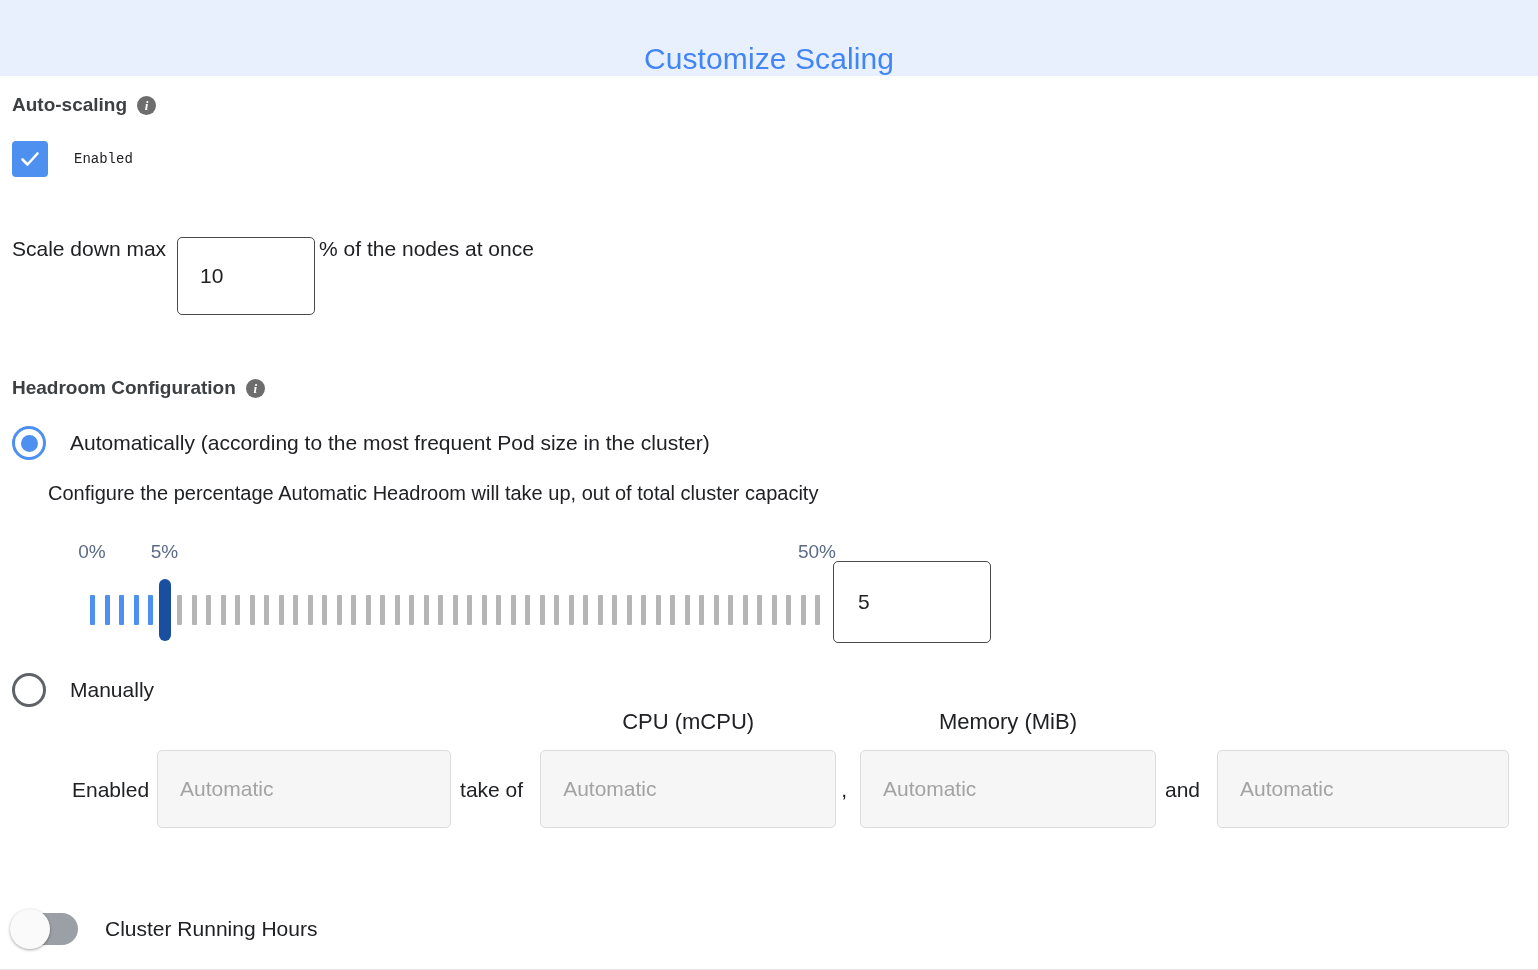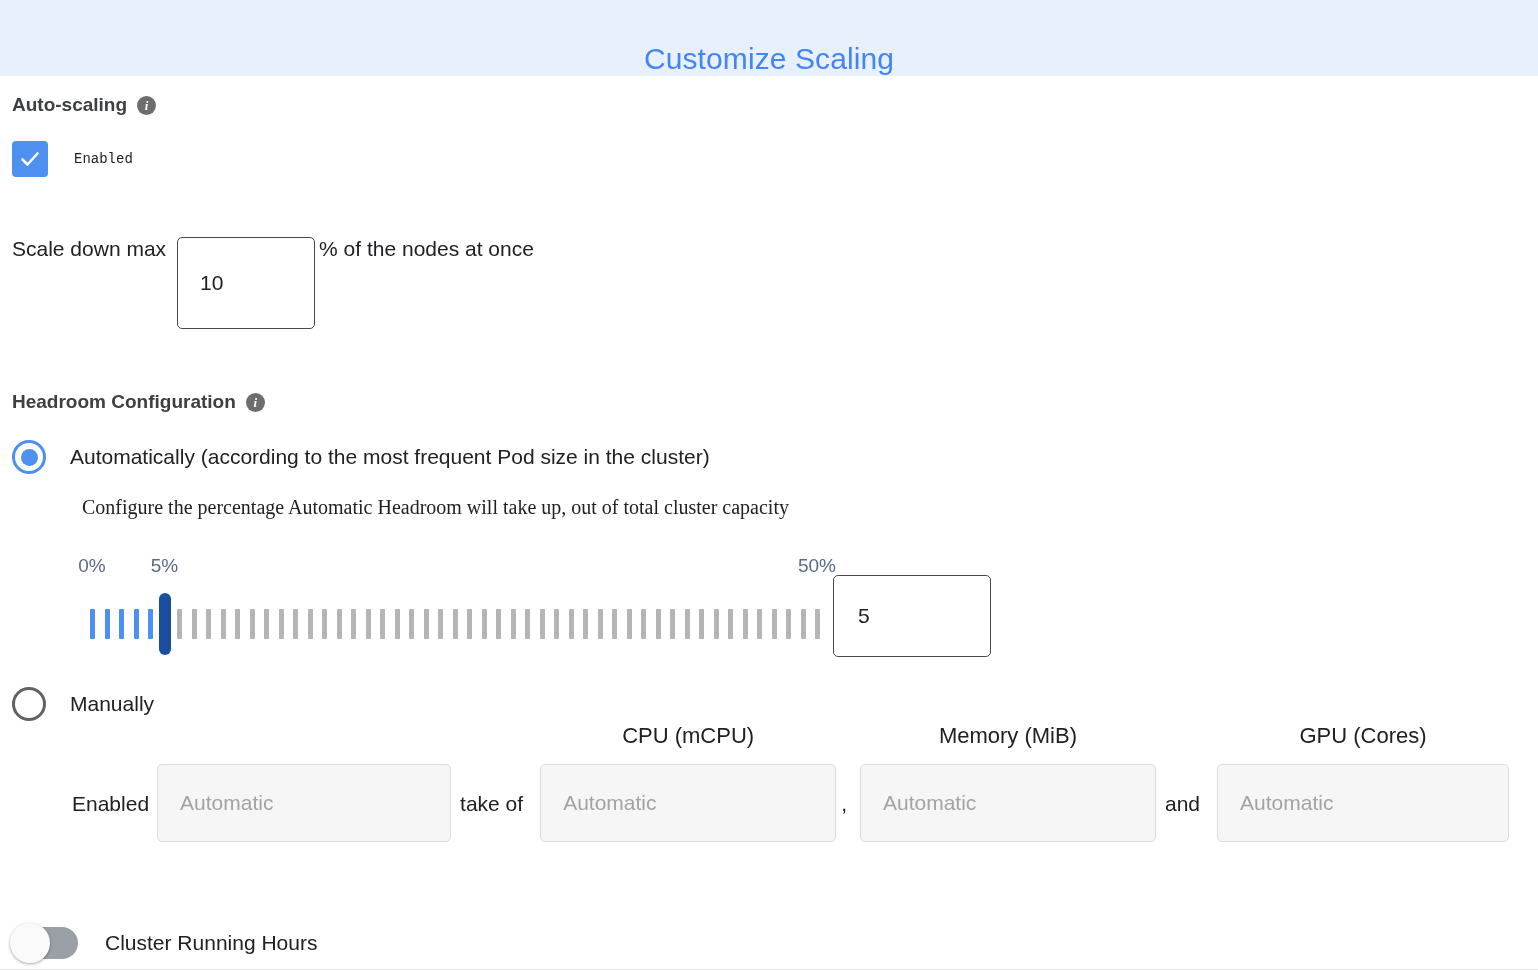--- a/index.html
+++ b/index.html
@@ -93,21 +93,21 @@
     display: flex;
     align-items: flex-start;
     margin-top: 60px;
   }
   .scaledown-label {
     font-size: 21px;
     color: #202124;
   }
   .num-input {
     width: 138px;
-    height: 92px;
+    height: 78px;
     margin-left: 11px;
     border: 1.6px solid #4a4a4a;
     border-radius: 5px;
     background: #ffffff;
     font-family: "Liberation Sans", sans-serif;
     font-size: 21px;
     color: #202124;
     padding: 0 0 0 22px;
     box-sizing: border-box;
     outline: none;
@@ -144,25 +144,24 @@
     border-radius: 50%;
     background: #4d90f0;
   }
   .radio.unselected { border: 3px solid #5f6368; }
   .radio-label {
     margin-left: 24px;
     font-size: 21px;
     color: #202124;
   }
   .radio-sublabel {
-    margin-left: 70px;
+    margin-left: 36px;
     margin-top: 22px;
     font-size: 20px;
     color: #202124;
-    font-family: Liberation Serif, serif;
   }
 
   
   .slider-block {
     margin-top: 36px;
     display: flex;
     align-items: flex-start;
   }
   .slider-wrap {
     position: relative;
@@ -442,21 +441,20 @@
         <span class="joiner comma">,</span>
 
         <div class="field-group">
           <span class="field-caption">Memory (MiB)</span>
           <input class="text-input w-mem" type="text" placeholder="Automatic" style="">
         </div>
 
         <span class="joiner">and</span>
 
         <div class="field-group">
-          <span class="field-caption">GPU (Cores)</span>
           <input class="text-input w-gpu" type="text" placeholder="Automatic" style="">
         </div>
       </div>
     </div>
   </div>
 
   <div class="toggle-row">
     <span class="toggle">
       <span class="toggle-knob"></span>
     </span>

